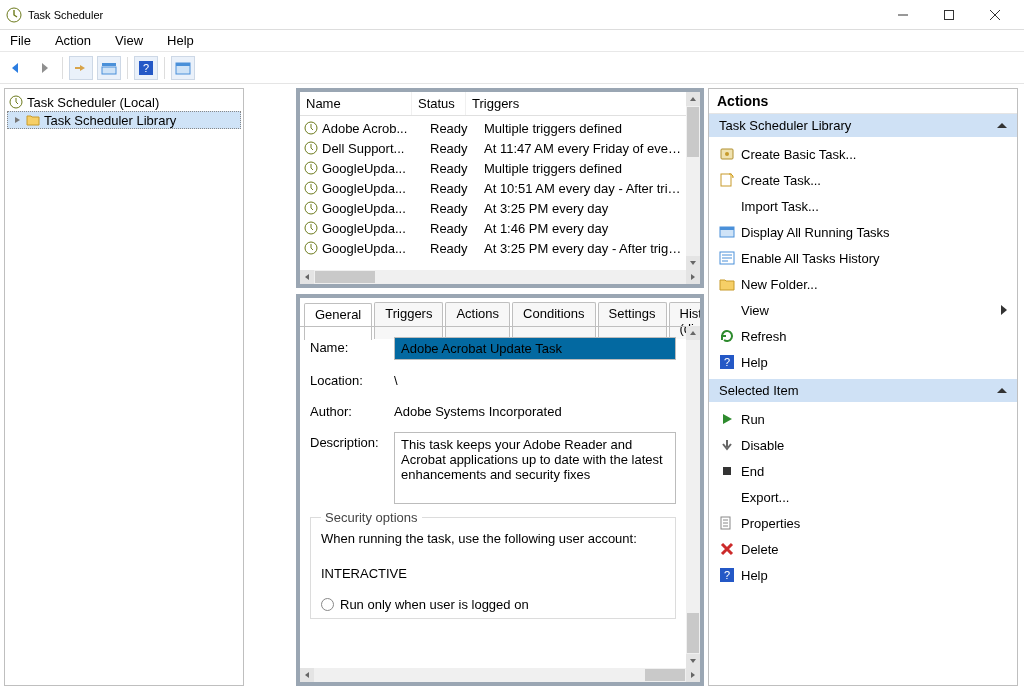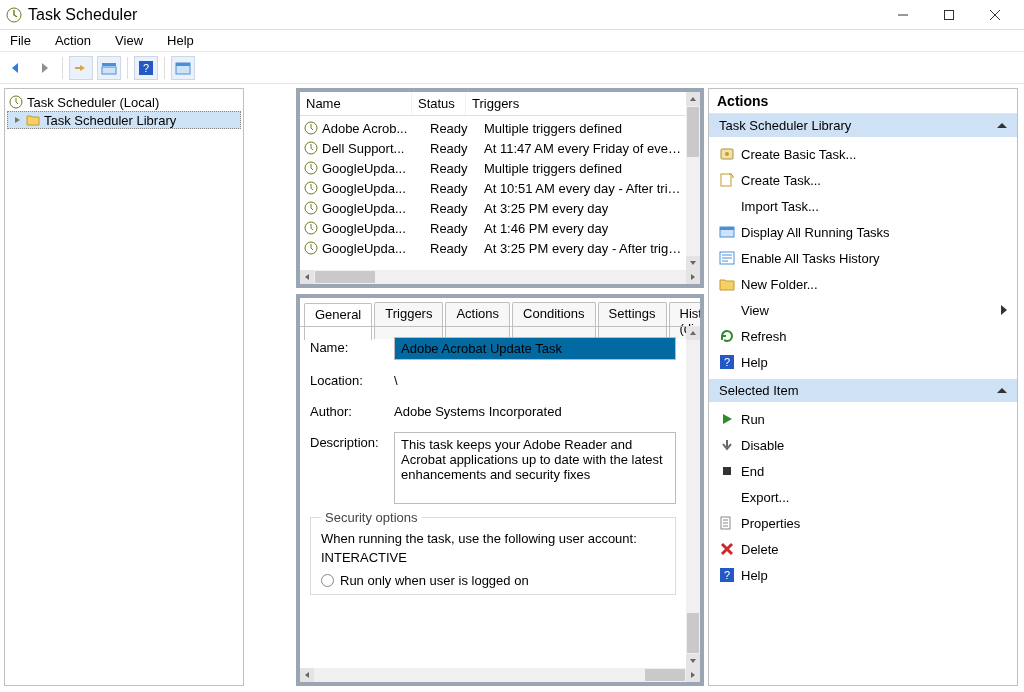--- a/index.html
+++ b/index.html
@@ -1,21 +1,21 @@
 <!DOCTYPE html>
 <html><head>
 <meta charset="utf-8">
 <style>
   * { box-sizing: border-box; font-family: "Segoe UI", Tahoma, sans-serif; }
   html, body { margin:0; padding:0; width:1024px; height:692px; background:#fff; color:#000; font-size:13px; overflow:hidden; }
 
   
   .titlebar { display:flex; align-items:center; height:30px; padding:0 6px; border-bottom:1px solid #ddd; }
   .titlebar .app-icon { width:16px; height:16px; margin-right:6px; }
-  .titlebar .title { flex:1; font-size:16px; }
+  .titlebar .title { flex:1; font-size:11px; }
   .win-controls { display:flex; }
   .win-btn { width:46px; height:30px; display:flex; align-items:center; justify-content:center; }
 
   
   .menubar { display:flex; height:22px; align-items:center; padding:0 6px; gap:16px; border-bottom:1px solid #e8e8e8; font-size:13px; }
   .menubar .menu-item { padding:0 4px; }
 
   
   .toolbar { height:32px; display:flex; align-items:center; padding:0 4px; gap:4px; border-bottom:1px solid #e5e5e5; }
   .tbtn { width:24px; height:24px; display:flex; align-items:center; justify-content:center; border:1px solid transparent; }
@@ -55,21 +55,21 @@
   .tab.active { background:#fff; position:relative; top:1px; }
   .tab-body { border-top:1px solid #bfbfbf; padding:10px 10px 6px 10px; position:absolute; top:28px; left:0; right:14px; bottom:14px; overflow:hidden; }
   .form-row { display:flex; align-items:flex-start; margin-bottom:10px; font-size:13px; }
   .form-row .lbl { width:84px; padding-top:3px; }
   .form-row .field { flex:1; }
   .form-row input.text { width:100%; border:1px solid #bcbcbc; padding:3px 6px; font-size:13px; background:#0369a1; }
   .form-row .static { padding:3px 0; }
   .desc-box { width:100%; height:72px; border:1px solid #bcbcbc; padding:4px 6px; font-size:13px; resize:none; }
   .sec-group { border:1px solid #dcdcdc; padding:8px 10px 6px 10px; margin-top:4px; }
   .sec-group .legend { color:#444; margin:-16px 0 6px 0; background:#fff; width:fit-content; padding:0 4px; font-size:13px; }
-  .radio-row { display:flex; align-items:center; gap:6px; font-size:13px; margin-top:8px; }
+  .radio-row { display:flex; align-items:center; gap:6px; font-size:13px; margin-top:16px; }
   .radio-dot { width:13px; height:13px; border:1px solid #888; border-radius:50%; display:inline-block; background:#fff; position:relative; }
 
   .right-pane { width:310px; margin:4px 6px 6px 2px; border:1px solid #bfbfbf; display:flex; flex-direction:column; }
   .right-pane .hdr { font-weight:600; padding:4px 8px; font-size:14px; border-bottom:1px solid #e5e5e5; background:#fff; }
   .right-pane .group-hdr { background:#cfe1f5; padding:4px 10px; display:flex; align-items:center; justify-content:space-between; font-size:13px; }
   .right-pane .group-hdr .collapse { font-size:11px; }
   .actions-list { padding:4px 0; }
   .action-row { display:flex; align-items:center; height:26px; padding:0 10px; gap:6px; font-size:13px; }
   .action-row .ico { width:16px; height:16px; flex:0 0 16px; display:flex; align-items:center; justify-content:center; }
   .action-row .chev { margin-left:auto; }
@@ -318,21 +318,21 @@
           <div class="lbl">Author:</div>
           <div class="field static">Adobe Systems Incorporated</div>
         </div>
         <div class="form-row">
           <div class="lbl">Description:</div>
           <div class="field"><textarea class="desc-box" readonly="" style="">This task keeps your Adobe Reader and Acrobat applications up to date with the latest enhancements and security fixes</textarea></div>
         </div>
         <div class="sec-group">
           <div class="legend">Security options</div>
           <div>When running the task, use the following user account:</div>
-          <div style="margin-top:4px;">INTERACTIVE</div>
+          <div style="margin-top:20px;">INTERACTIVE</div>
           <div class="radio-row">
             <span class="radio-dot"></span>
             <span>Run only when user is logged on</span>
           </div>
         </div>
       </div>
       <div class="vscroll" style="top:28px;">
         <div class="arrow">
             <svg width="8" height="8">
               <path d="M1 6l3-4 3 4z" fill="#666"></path>

